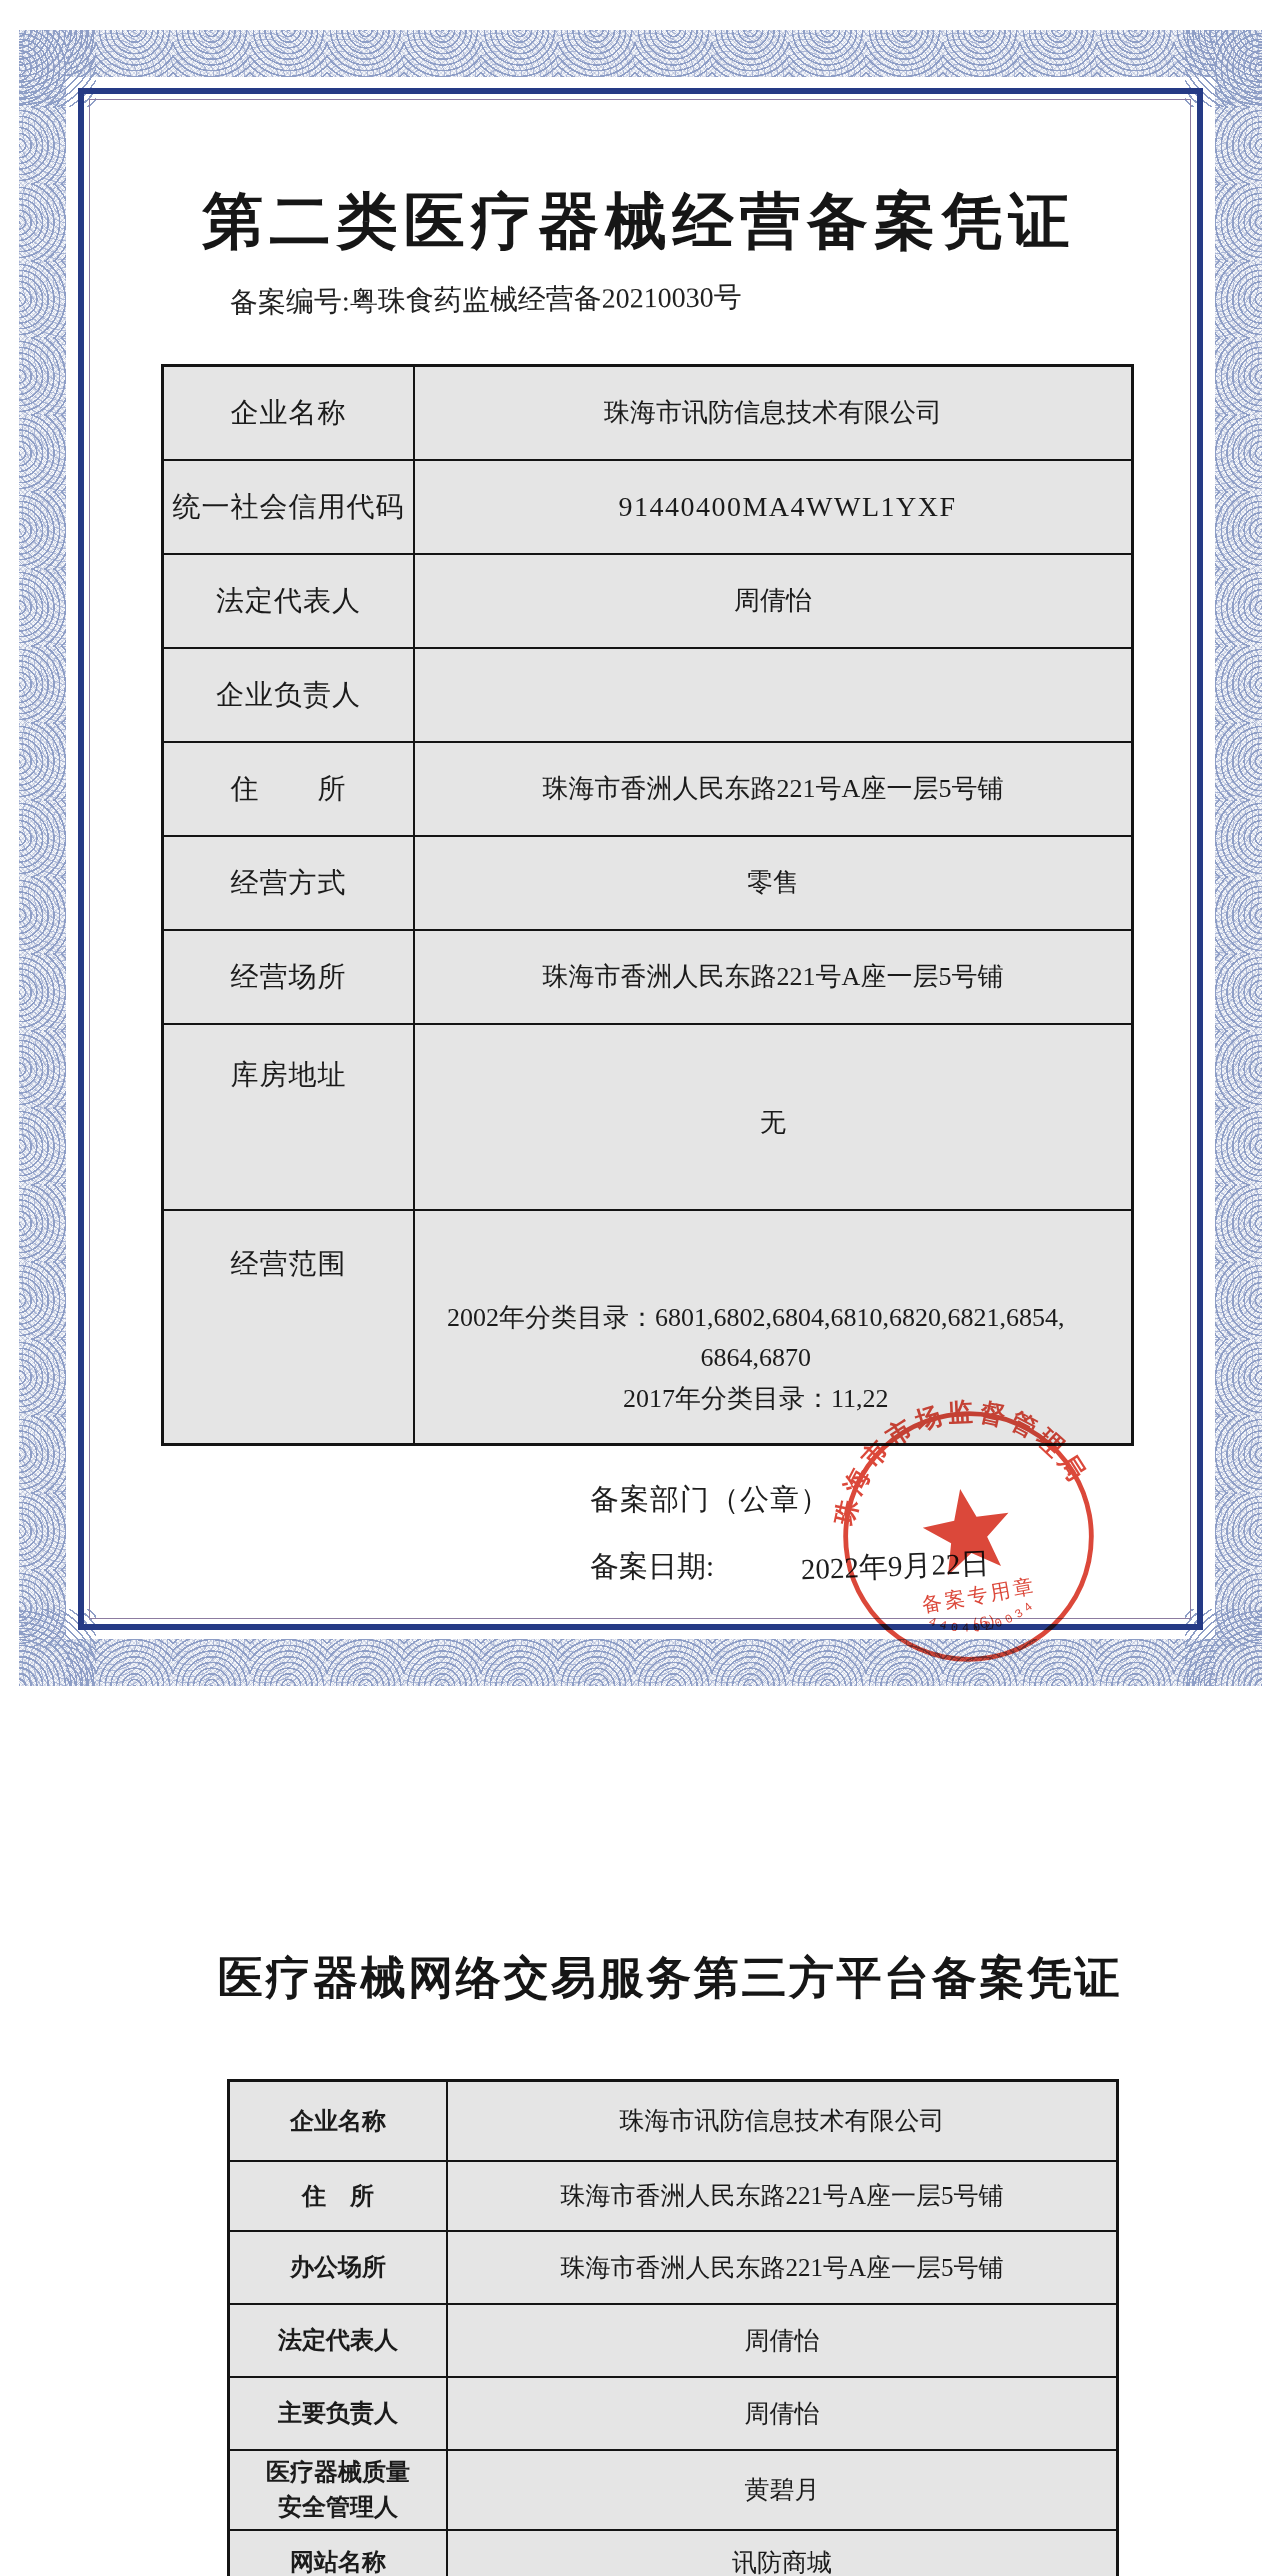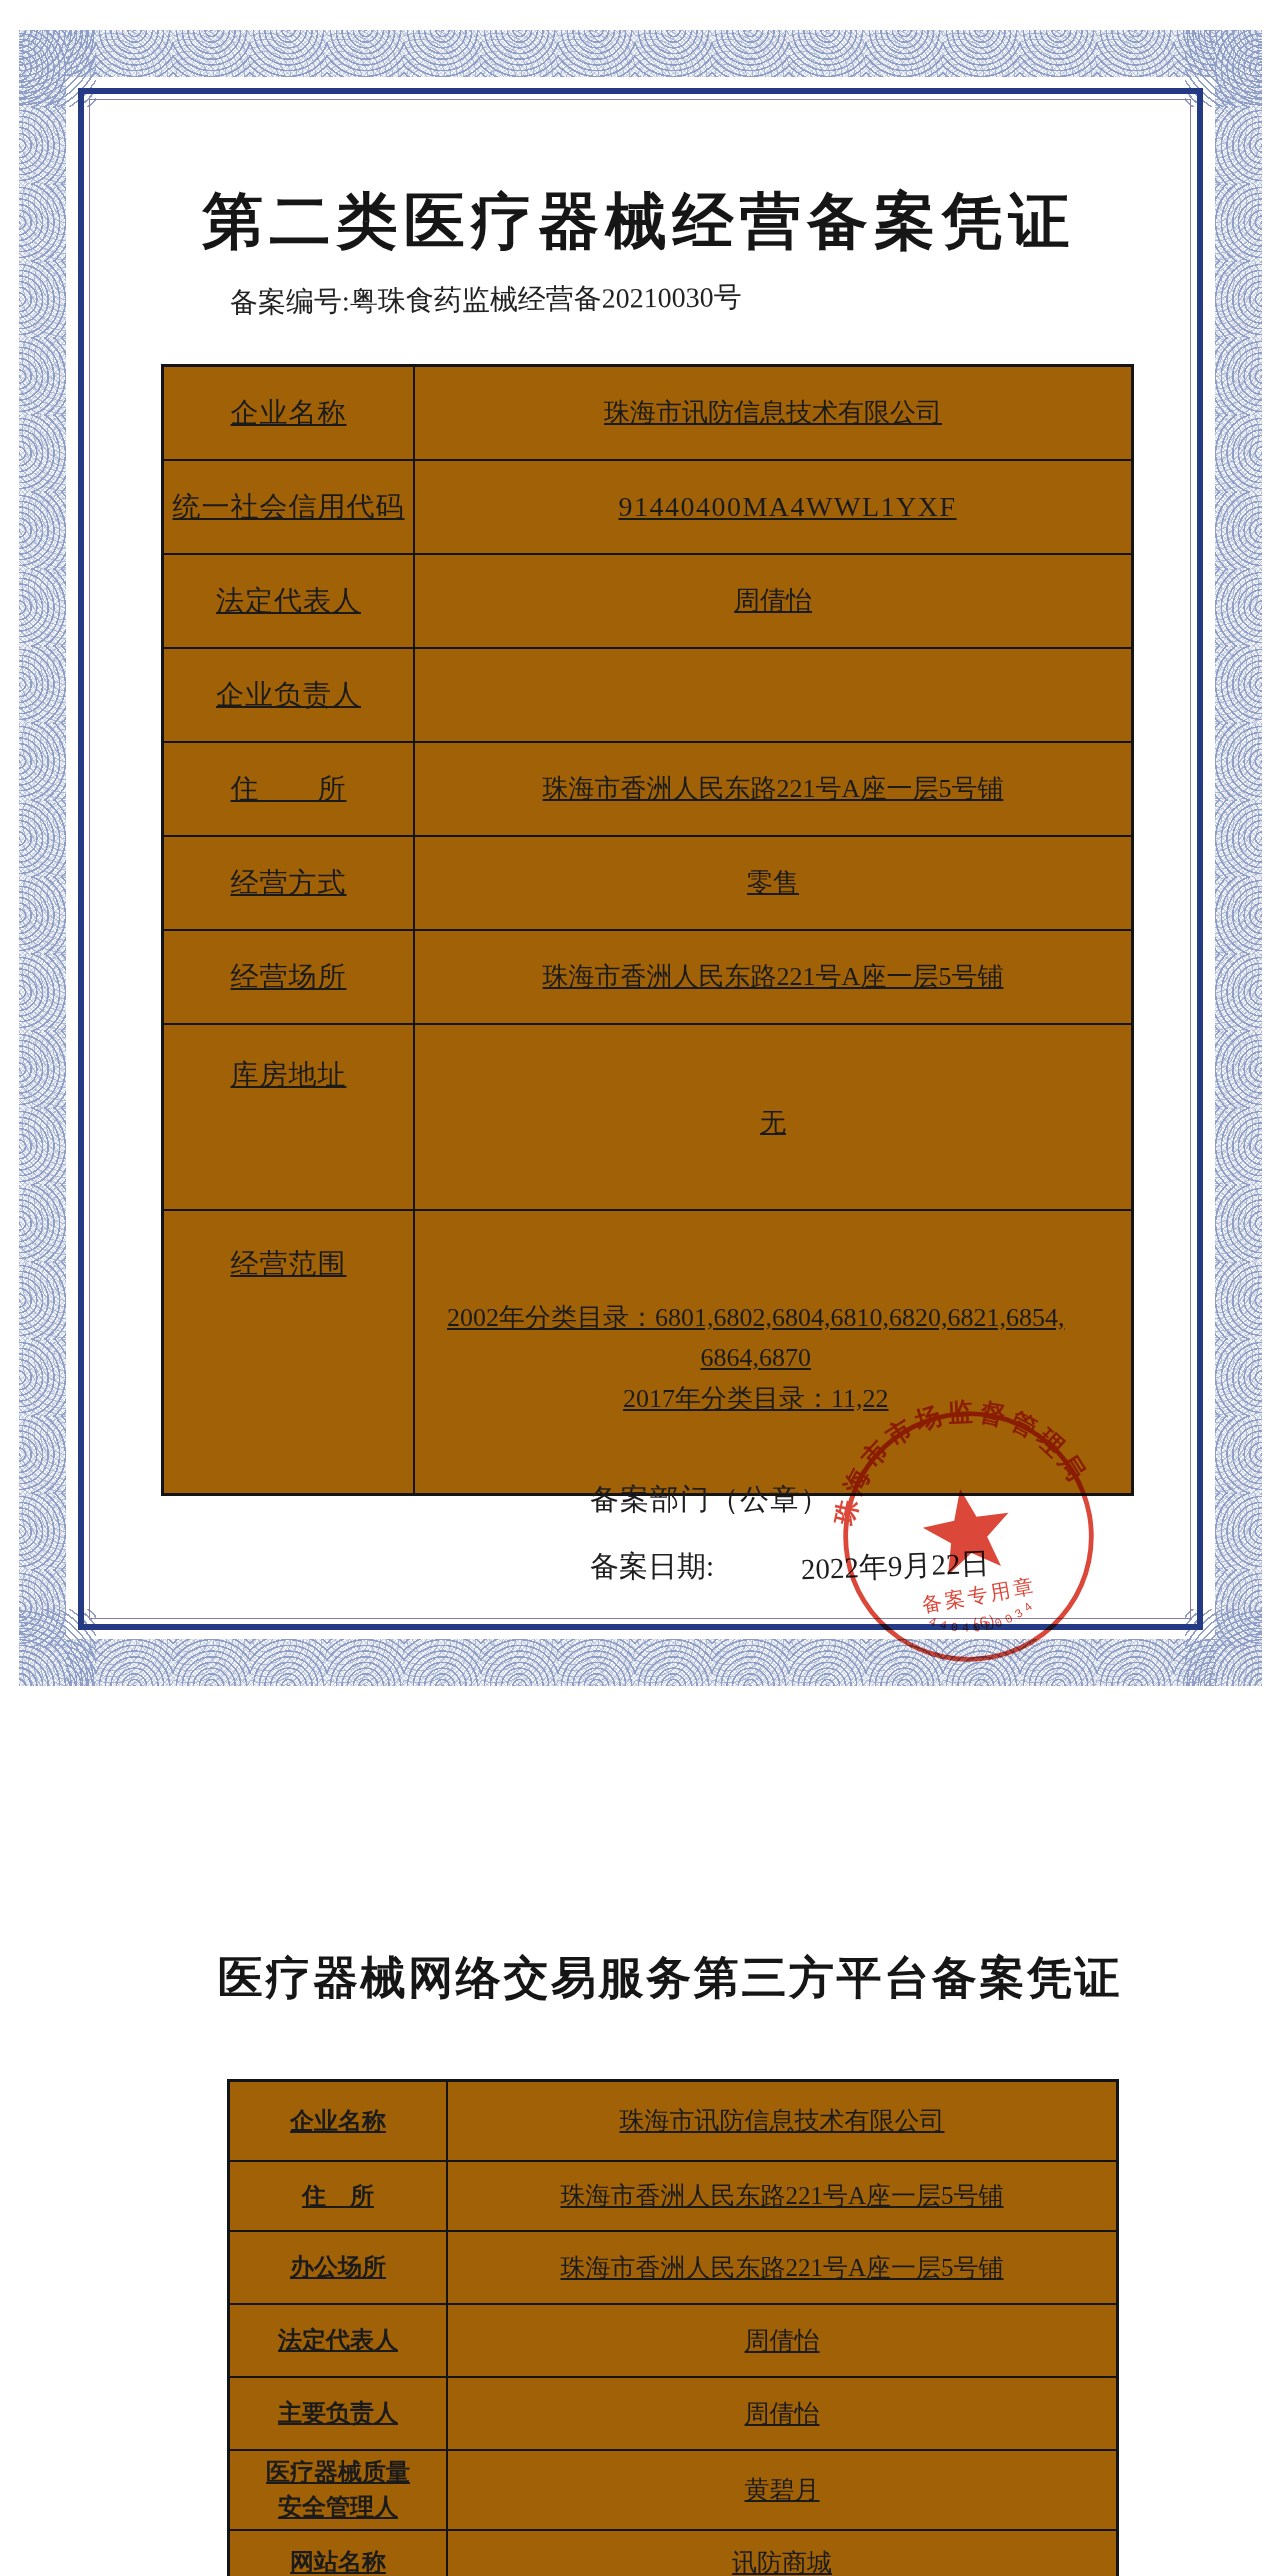--- a/index.html
+++ b/index.html
@@ -34,21 +34,21 @@
 
   
   .c-title{position:absolute;left:0;width:1278px;text-align:center;font-weight:700;color:#161616;}
   .c1-title{top:181px;font-size:61px;letter-spacing:6.2px;}
   .c2-title{top:1948px;font-size:45px;letter-spacing:2.6px;transform:translateX(31px);}
   .filing{position:absolute;white-space:nowrap;color:#222;}
   .c1-filing{left:230px;top:281px;font-size:28px;transform:rotate(-0.6deg);}
   .c2-filing{left:524px;top:2033px;font-size:27px;font-weight:600;}
 
   
-  .ctable{position:absolute;border:3.1px solid #141414;background:#a16207;text-decoration:underline;}
+  .ctable{position:absolute;border:3.1px solid #141414;background:#e5e5e5;}
   .t-row{display:flex;border-bottom:2.6px solid #141414;}
   .t-row:last-child{border-bottom:none;}
   .t-label{display:flex;align-items:center;justify-content:center;text-align:center;
            border-right:2.1px solid #141414;white-space:pre-line;line-height:1.45;}
   .t-value{display:flex;align-items:center;justify-content:center;flex:1;text-align:center;
            white-space:pre-line;line-height:1.6;}
   
   .c1-table{left:161px;top:364px;width:967px;}
   .c1-table .t-label{width:249px;font-size:28px;letter-spacing:1px;}
   .c1-table .t-value{font-size:26px;}
@@ -124,21 +124,21 @@
       <div class="t-value">零售</div>
     </div>
     <div class="t-row" style="height:92px">
       <div class="t-label">经营场所</div>
       <div class="t-value">珠海市香洲人民东路221号A座一层5号铺</div>
     </div>
     <div class="t-row r-warehouse" style="height:184px">
       <div class="t-label">库房地址</div>
       <div class="t-value">无</div>
     </div>
-    <div class="t-row r-scope" style="height:282px">
+    <div class="t-row r-scope" style="height:232px">
       <div class="t-label">经营范围</div>
       <div class="t-value">2002年分类目录：6801,6802,6804,6810,6820,6821,6854,
 6864,6870
 2017年分类目录：11,22</div>
     </div>
   </div>
 
   <div class="dept c1-dept">备案部门（公章）</div>
   <div class="dateline c1-date">
     <span>备案日期:</span><span class="dval">2022年9月22日</span>

